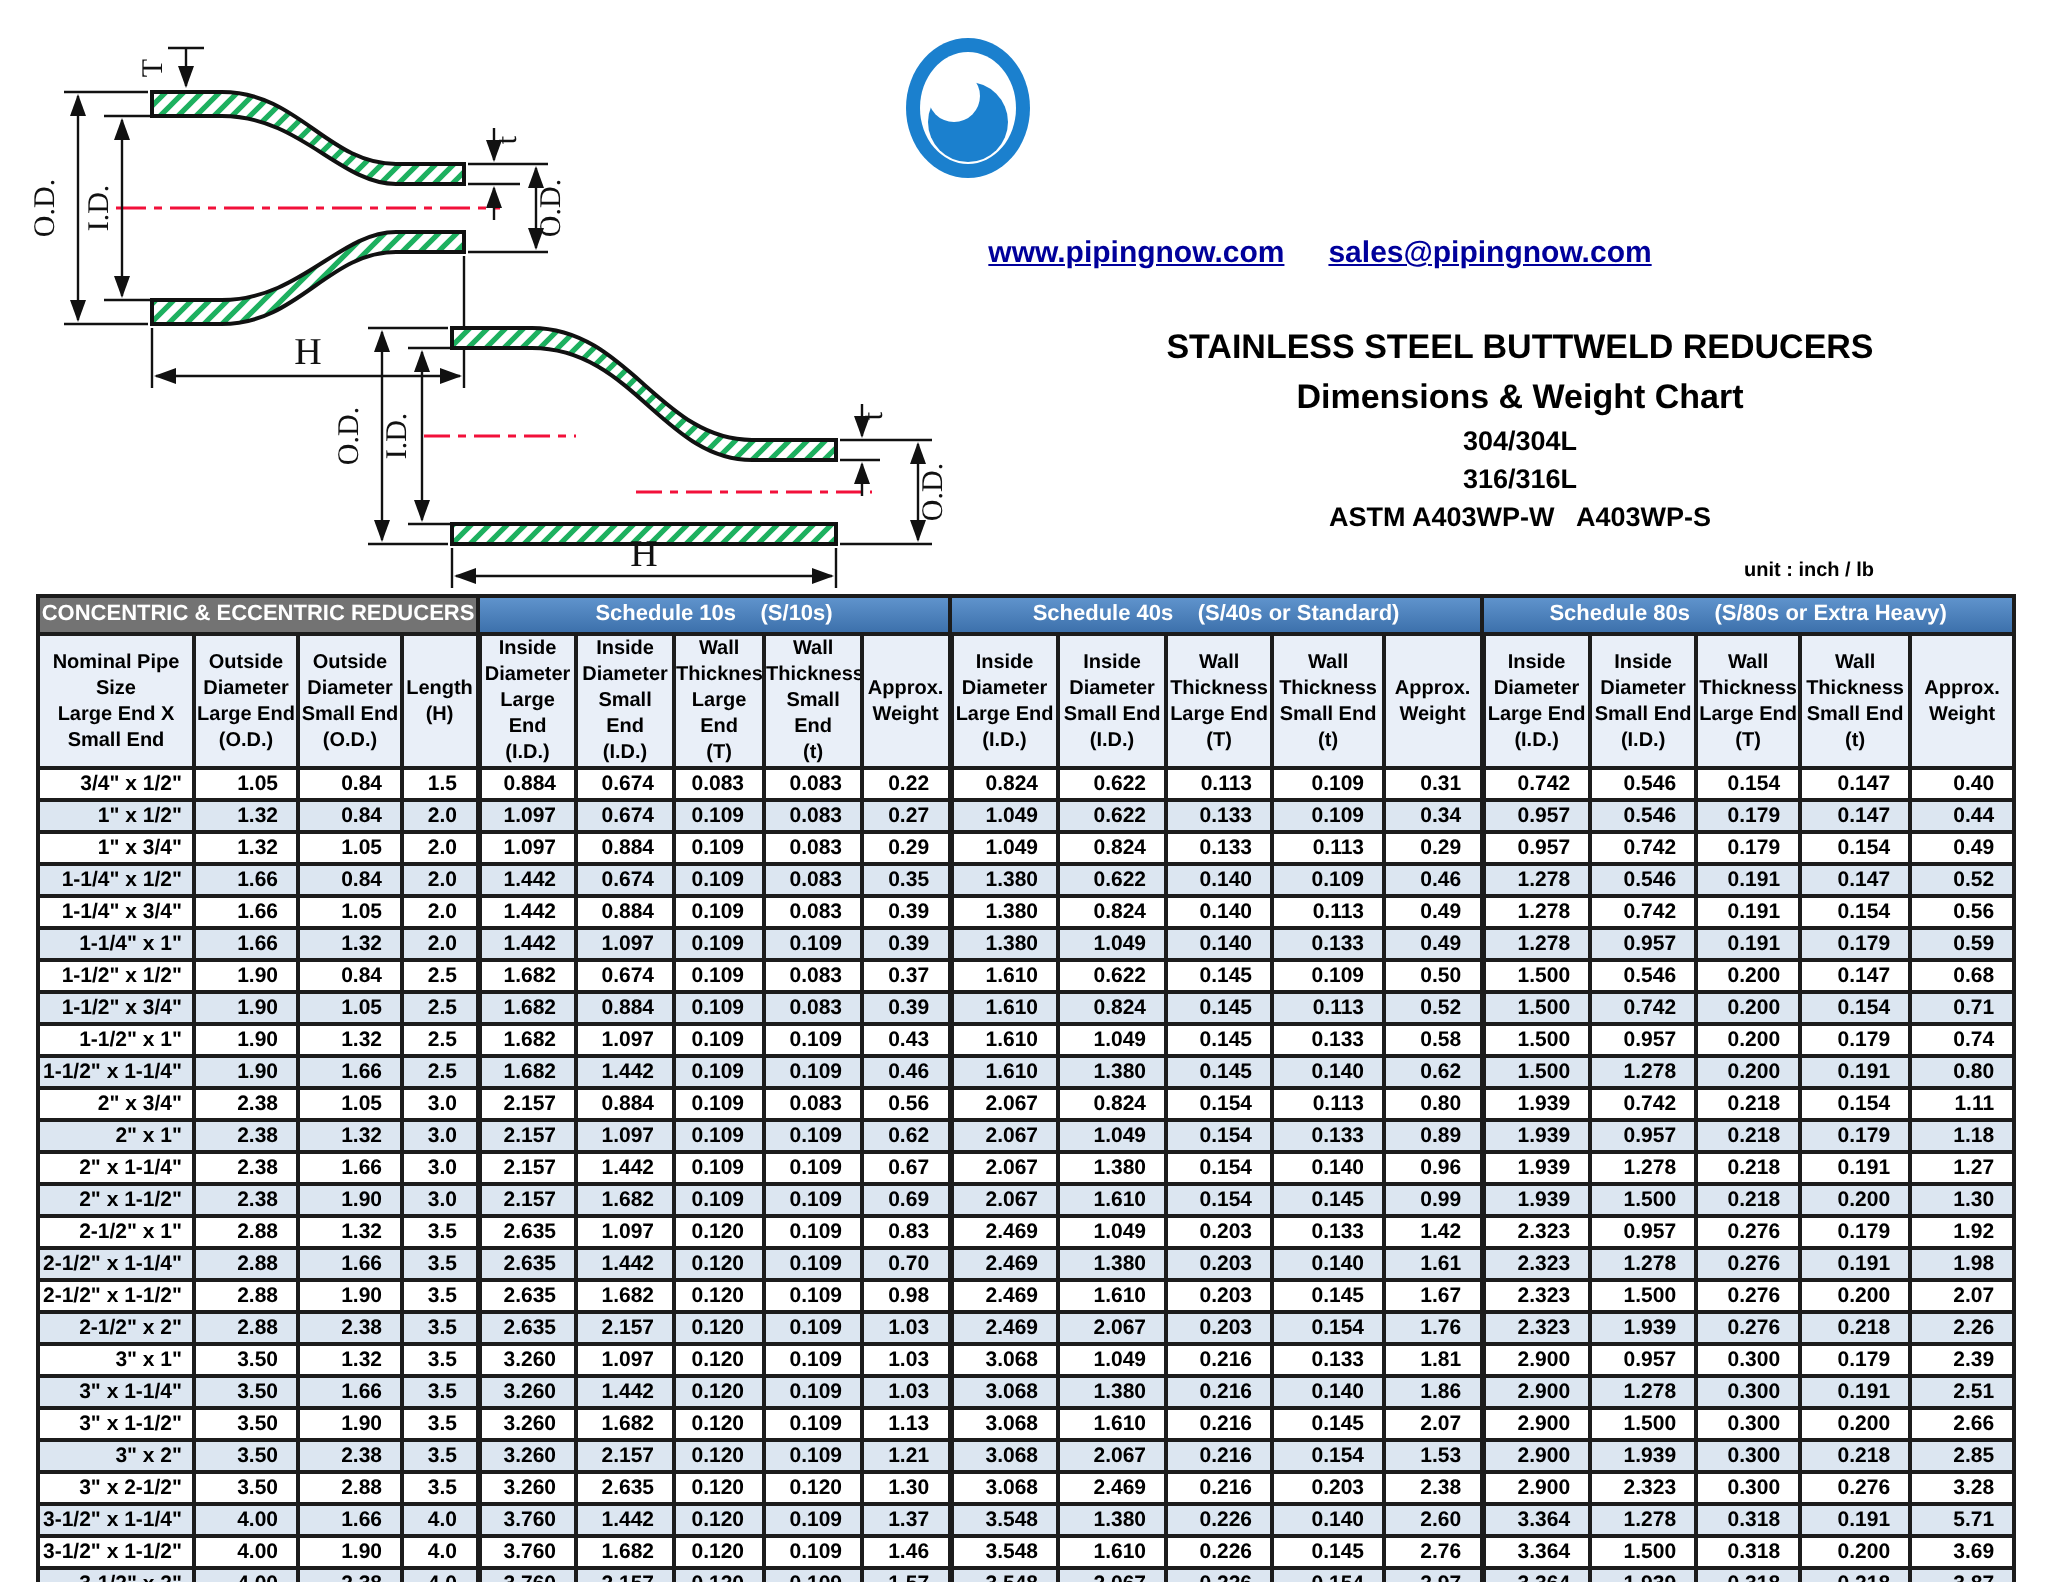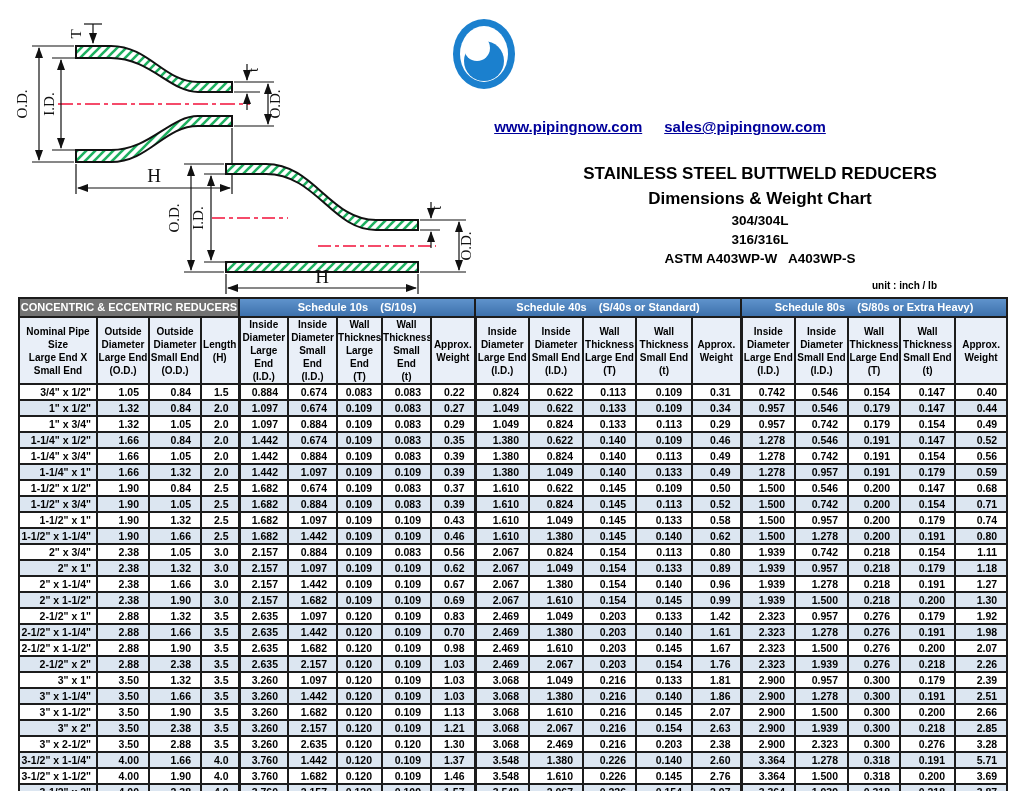--- a/index.html
+++ b/index.html
@@ -689,21 +689,21 @@
             <td class="num-col">3.5</td>
             <td class="num-col">3.260</td>
             <td class="num-col">2.157</td>
             <td class="num-col">0.120</td>
             <td class="num-col">0.109</td>
             <td class="num-col">1.21</td>
             <td class="num-col">3.068</td>
             <td class="num-col">2.067</td>
             <td class="num-col">0.216</td>
             <td class="num-col">0.154</td>
-            <td class="num-col">2.63</td>
+            <td class="num-col">1.53</td>
             <td class="num-col">2.900</td>
             <td class="num-col">1.939</td>
             <td class="num-col">0.300</td>
             <td class="num-col">0.218</td>
             <td class="num-col">2.85</td>
           </tr>
           <tr>
             <td class="size-col">3" x 2-1/2"</td>
             <td class="num-col">3.50</td>
             <td class="num-col">2.88</td>

